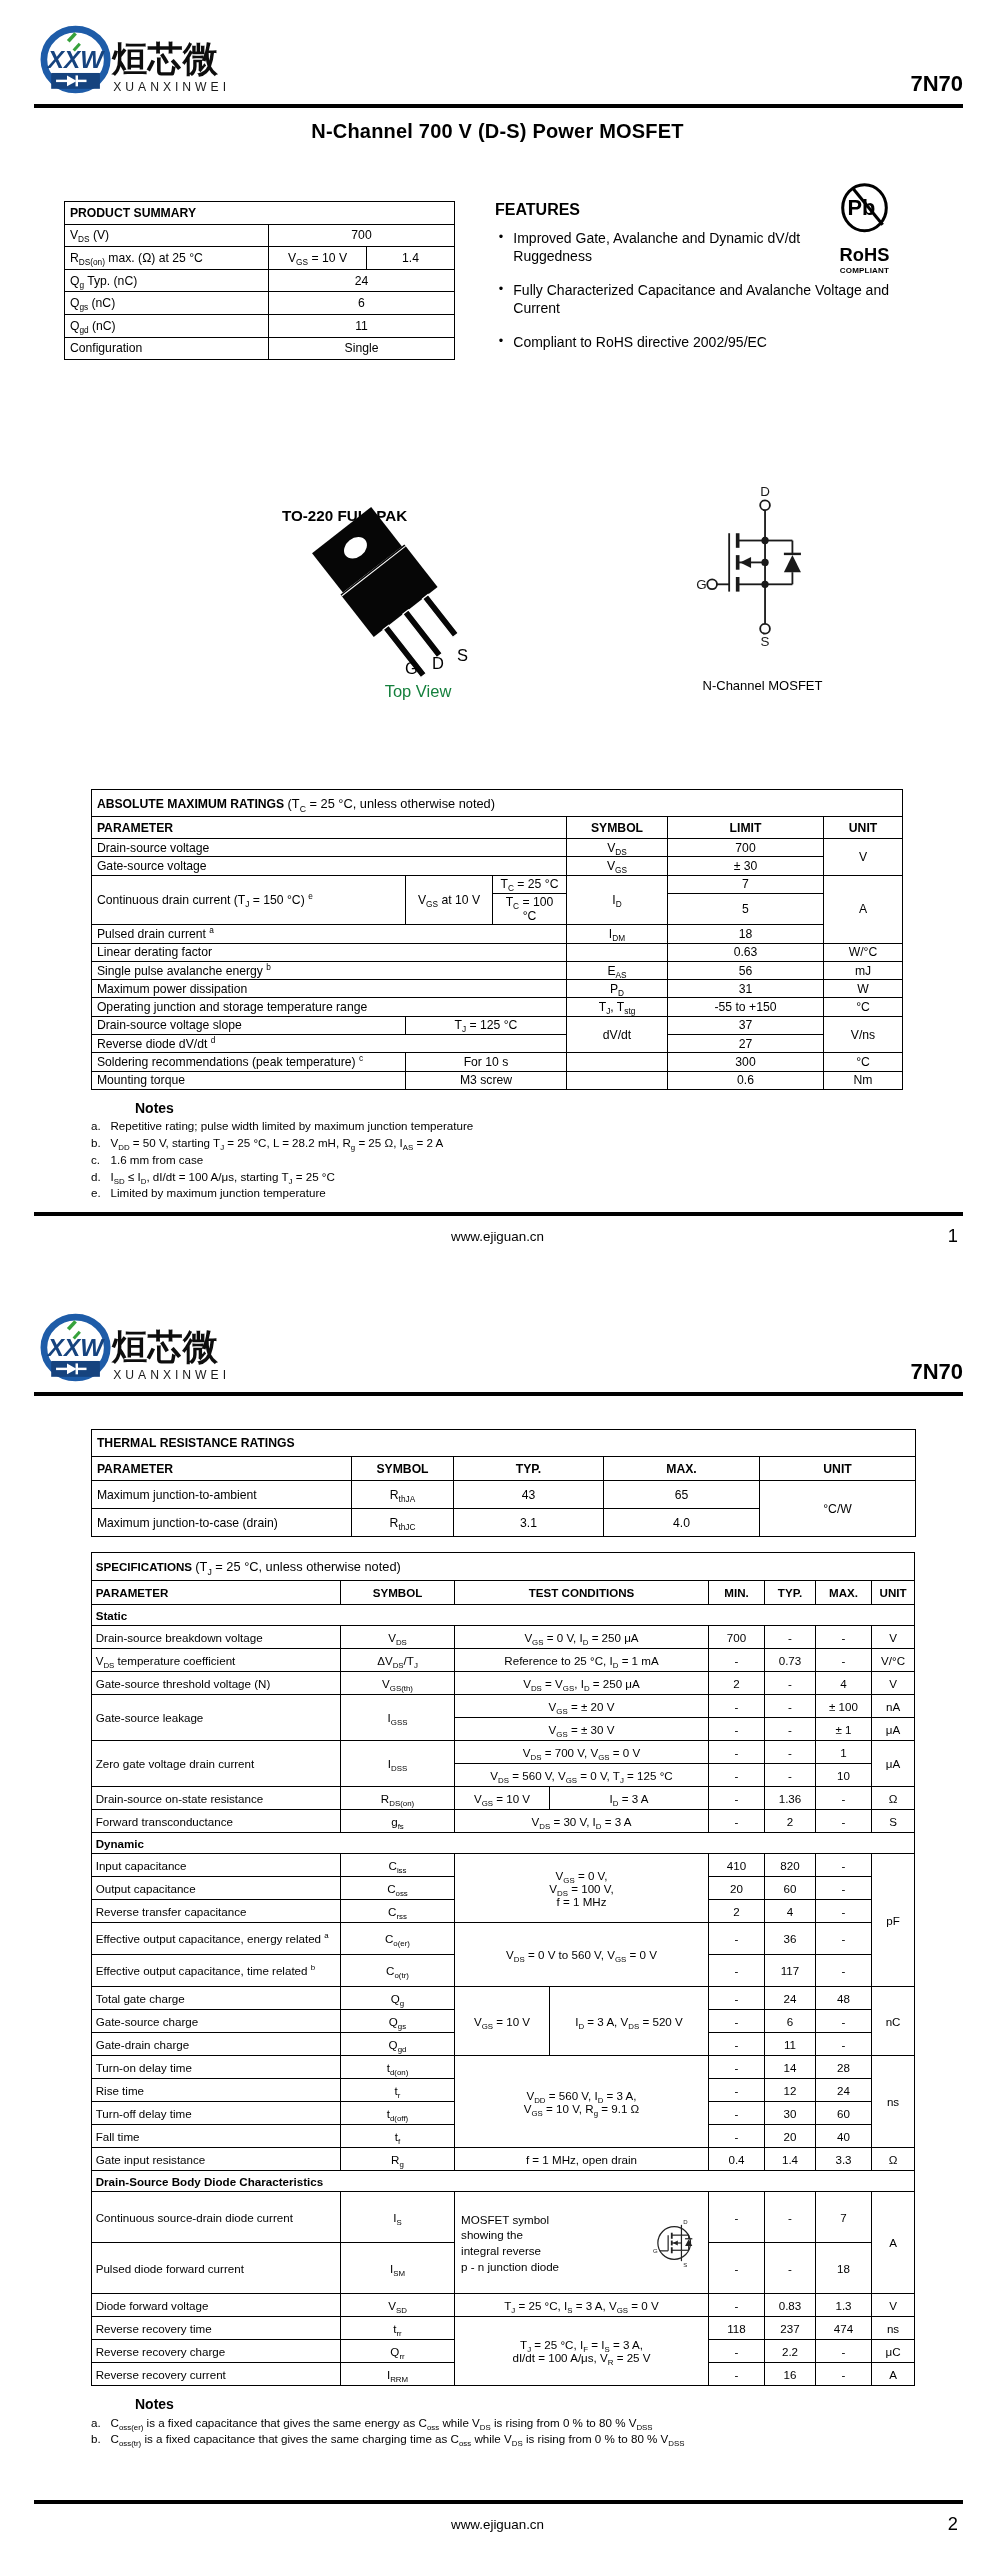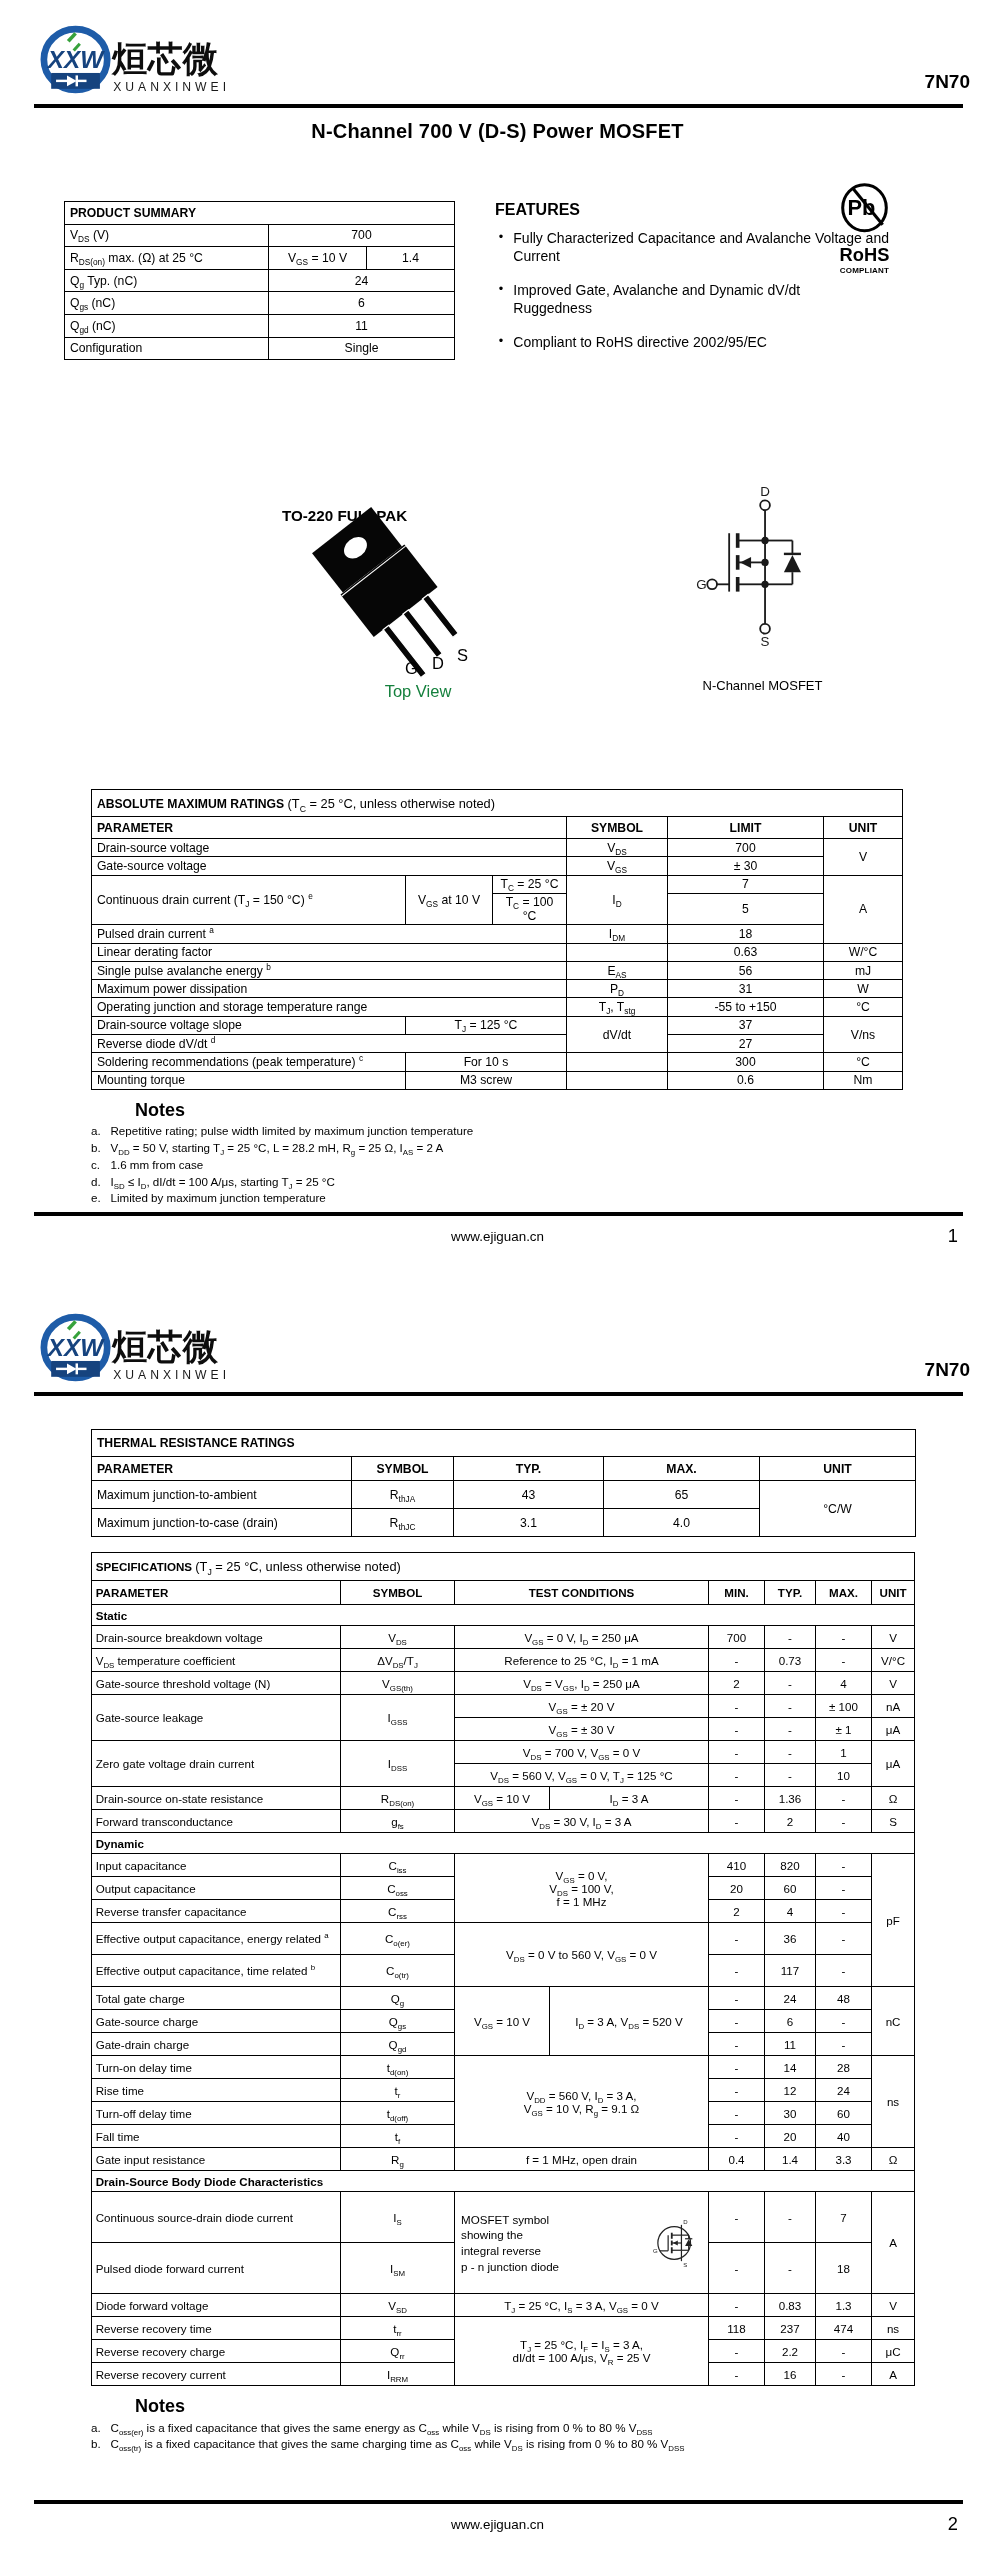--- a/index.html
+++ b/index.html
@@ -1,21 +1,21 @@
 <!DOCTYPE html>
 <html style="font-size:9.8px"><head>
 <meta charset="utf-8">
 <style>
   html,body{margin:0;padding:0;background:#fff;}
   body{width:995px;font-family:"Liberation Sans", sans-serif;color:#000;}
   .page{position:relative;width:995px;height:1288px;background:#fff;overflow:hidden;}
   sub,sup{font-size:68%;line-height:0;}
   
   .logo-block{position:absolute;left:39px;top:23px;}
-  .part-number{position:absolute;right:25px;top:71px;font-size:19px;font-weight:bold;}
+  .part-number{position:absolute;right:32px;top:71px;font-size:22px;font-weight:bold;}
   .header-rule{position:absolute;left:34px;top:104px;width:929px;height:3.7px;background:#000;}
   .doc-title{position:absolute;left:0;top:120px;width:100%;text-align:center;font-size:20px;font-weight:bold;letter-spacing:0.2px;}
   
   .footer-rule{position:absolute;left:34px;top:1212px;width:929px;height:3.7px;background:#000;}
   .footer-url{position:absolute;left:0;top:1229px;width:100%;text-align:center;font-size:13.4px;}
   .footer-page{position:absolute;right:37px;top:1225px;font-size:18.3px;}
   
   .sheet-table{border-collapse:collapse;table-layout:fixed;border:1.8px solid #000;background:#fff;}
   .sheet-table td{border:1.2px solid #000;padding:1.2px 4.9px;font-size:12.2px;vertical-align:middle;overflow:hidden;}
   .tbl-title{font-size:15.2px;font-weight:bold;padding:4.3px 6.1px;}
@@ -39,21 +39,21 @@
   .rohs-name{font-size:18.3px;font-weight:bold;margin-top:5px;}
   .rohs-sub{font-size:8px;font-weight:bold;letter-spacing:0.2px;}
   .pkg-label{position:absolute;left:282px;top:507px;font-size:15.2px;font-weight:bold;}
   .pkg-svg{position:absolute;left:296px;top:521px;overflow:visible;}
   .pin-label{position:absolute;font-size:16.5px;}
   .pkg-caption{position:absolute;left:351px;top:682px;width:134px;text-align:center;font-size:16.5px;color:#15803d;}
   .sym-svg{position:absolute;left:695px;top:487px;}
   .sym-caption{position:absolute;left:683px;top:678px;width:159px;text-align:center;font-size:13px;}
   .abs-wrap{position:absolute;left:91px;top:789px;width:811px;}
   .notes{margin-top:9.8px;width:762px;}
-  .notes-title{font-size:18px;font-weight:bold;margin-bottom:2.4px;padding-left:44px;}
+  .notes-title{font-size:14px;font-weight:bold;margin-bottom:2.4px;padding-left:44px;}
   .note-item{display:flex;font-size:11.6px;line-height:1.45;}
   .note-key{width:19.5px;flex:none;}
   .th-wrap{position:absolute;left:91px;top:141px;}
   .spec-wrap{position:absolute;left:91px;top:264px;width:823px;}
   .diode-cond{display:flex;align-items:center;justify-content:space-between;padding:1.2px 2.4px;}
   .diode-cond-text{line-height:1.35;}
 </style>
 </head>
 <body>
 
@@ -113,22 +113,22 @@
       <tr>
             <td class="l">Configuration</td>
             <td colspan="2" class="c">Single</td>
           </tr>
     </tbody>
       </table>
   </div>
 
   <div class="features">
     <div class="features-title">FEATURES</div>
+    <div class="feature-item narrow">Improved Gate, Avalanche and Dynamic dV/dt Ruggedness</div>
     <div class="feature-item">Fully Characterized Capacitance and Avalanche Voltage and Current</div>
-    <div class="feature-item narrow">Improved Gate, Avalanche and Dynamic dV/dt Ruggedness</div>
     <div class="feature-item">Compliant to RoHS directive 2002/95/EC</div>
   </div>
 
   <div class="rohs">
     <svg width="63" height="56" viewBox="0 0 104 92">
       <ellipse cx="52" cy="44" rx="36" ry="38" fill="none" stroke="#000" stroke-width="5"></ellipse>
       <text x="47" y="56" text-anchor="middle" font-size="36" font-weight="bold" fill="#000">Pb</text>
       <line x1="32" y1="11" x2="82" y2="72" stroke="#000" stroke-width="5"></line>
     </svg>
     <div class="rohs-name">RoHS</div>

